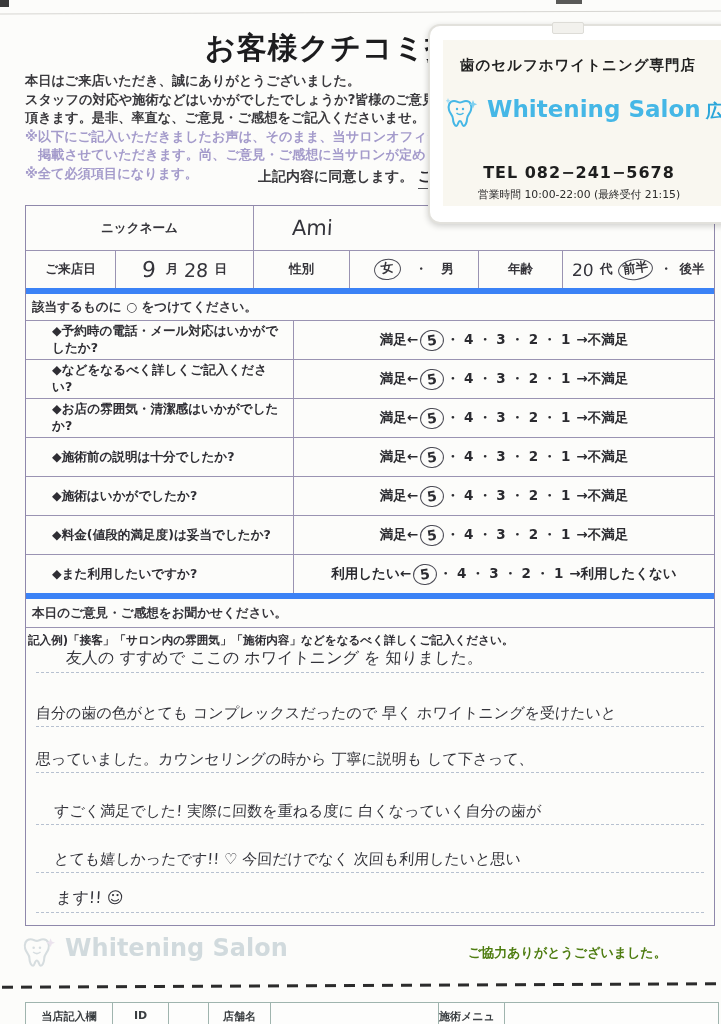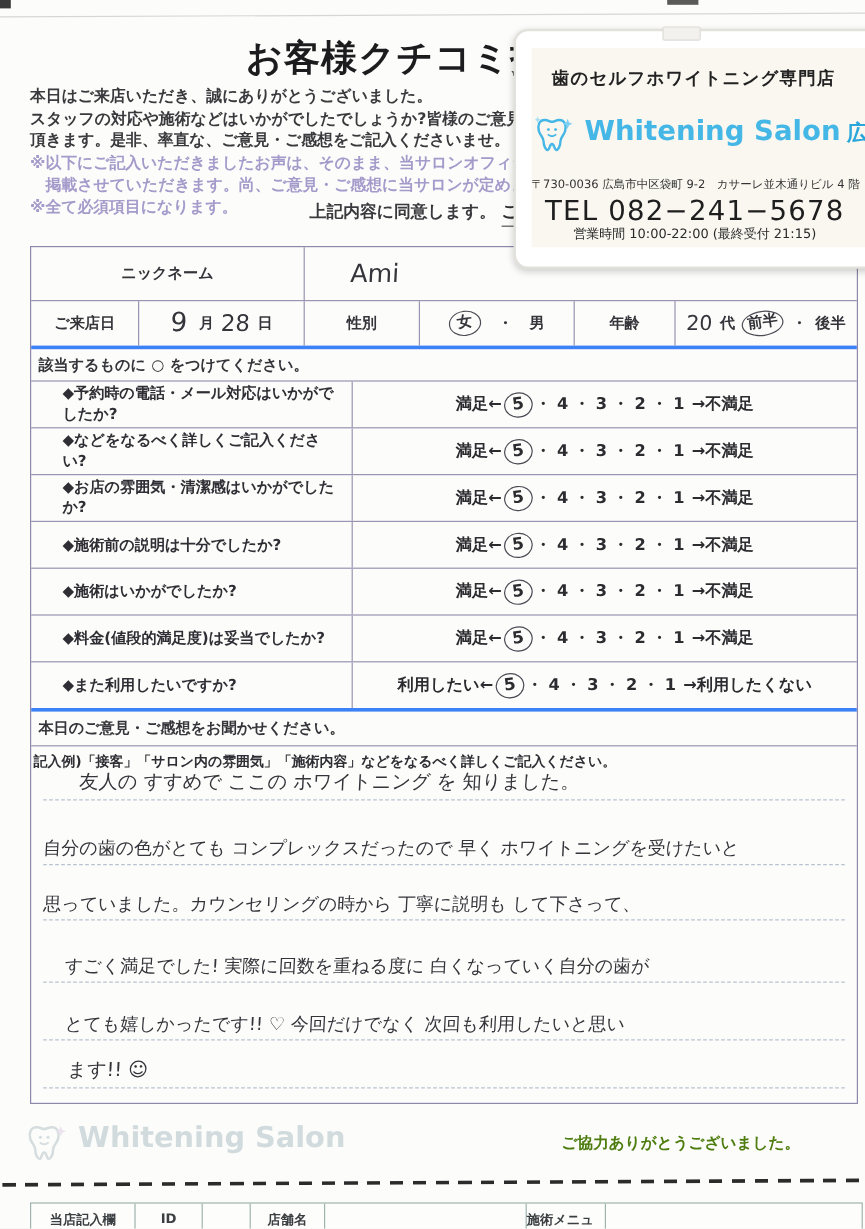--- a/index.html
+++ b/index.html
@@ -19,37 +19,37 @@
   .agree-part{left:418px;top:168px;font-size:14px;font-weight:bold;z-index:1;border-bottom:1.5px solid #55555a;padding:0 12px 2px 0;}
   
   .card-sleeve{left:428px;top:24px;width:310px;height:196px;background:#ffffff;border:2px solid #e2e1dc;border-radius:12px;box-shadow:0 2px 6px rgba(0,0,0,0.18);z-index:5;}
   .card-notch{left:552px;top:22px;width:30px;height:10px;background:#f2f1ed;border:1px solid #dddcd7;border-radius:2px;z-index:6;}
   .card-inner{left:443px;top:40px;width:278px;height:166px;background:#f9f7f0;z-index:6;}
   .card-tagline{left:443px;top:56px;width:270px;text-align:center;font-size:14.5px;font-weight:bold;letter-spacing:1px;color:#222;z-index:7;}
   .card-brandrow{left:446px;top:96px;width:270px;text-align:center;z-index:7;white-space:nowrap;}
   .brand-name{font-size:23px;font-weight:bold;color:#45b7e6;letter-spacing:0px;}
   .brand-branch{font-size:18px;font-weight:bold;color:#2ba6da;}
   .card-address{left:443px;top:148px;width:272px;text-align:center;font-size:9.6px;color:#333;z-index:7;white-space:nowrap;}
-  .card-tel{left:443px;top:163px;width:272px;text-align:center;font-size:23px;font-weight:normal;letter-spacing:1px;color:#1e1e1e;z-index:7;}
+  .card-tel{left:443px;top:163px;width:272px;text-align:center;font-size:16px;font-weight:bold;letter-spacing:1px;color:#1e1e1e;z-index:7;}
   .card-hours{left:443px;top:188px;width:272px;text-align:center;font-size:10.8px;color:#2a2a2a;z-index:7;}
   
   .tbl{left:25px;top:205px;width:688px;border:1px solid #8f88ab;z-index:2;background:transparent;}
   .row{display:flex;border-top:1px solid #9a93b2;}
   .row:first-child{border-top:none;}
   .cell{border-left:1px solid #9a93b2;box-sizing:border-box;display:flex;align-items:center;}
   .cell:first-child{border-left:none;}
   .c-center{justify-content:center;text-align:center;}
   .lbl{font-size:12.6px;font-weight:bold;color:#35343a;}
   .sub{font-size:11px;font-weight:bold;color:#35343a;}
   .hw{font-family:"DejaVu Sans",sans-serif;color:#34343b;transform:skewX(-3deg);}
   .circ{display:inline-block;border:1.6px solid #4b4b55;border-radius:50%;transform:rotate(-8deg);}
   .qlabel{font-size:12.6px;font-weight:bold;color:#2f2e34;padding:0 6px;margin-left:20px;}
   .scale{font-size:13.5px;font-weight:bold;color:#2b2b30;white-space:nowrap;}
   .scale .num5{padding:1px 6px 2px;margin:0 2px;font-size:14px;}
-  .instr-row{border-top:3px solid #3b82f6;display:flex;align-items:center;}
+  .instr-row{border-top:6px solid #3b82f6;display:flex;align-items:center;}
   
   .hintline{font-size:11.6px;font-weight:bold;color:#2f2e34;padding:5px 2px 0 2px;}
   .cline{position:absolute;left:10px;right:10px;border-bottom:1px dashed #b7c1d0;display:flex;align-items:flex-end;}
   .cline .hw{padding-bottom:3px;white-space:nowrap;}
   
   .f-logo{left:22px;top:934px;z-index:2;opacity:0.45;white-space:nowrap;}
   .f-logo .brand-name{color:#9fb3bc;font-size:24px;}
   .thanks{left:468px;top:944px;font-size:13px;font-weight:bold;color:#4d7c0f;z-index:2;}
   .cutline{left:2px;top:984px;width:716px;height:3px;z-index:2;transform:rotate(-0.3deg);
     background:repeating-linear-gradient(90deg,#2b2b2b 0 11px,transparent 11px 19px);}
@@ -88,21 +88,20 @@
       <path d="M8 4 C3 4 2 9 3 13 C4 17 7 18 7 22 C7 26 9 29 10.5 29 C12 29 12 24 14 24 C16 24 16 29 17.5 29 C19 29 21 26 21 22 C21 18 24 17 25 13 C26 9 25 4 20 4 C17 4 16 5.5 14 5.5 C12 5.5 11 4 8 4 Z" fill="none" stroke="#45b7e6" stroke-width="2"></path>
       <circle cx="11" cy="12" r="1.2" fill="#45b7e6"></circle>
       <circle cx="17" cy="12" r="1.2" fill="#45b7e6"></circle>
       <path d="M10.5 16 Q14 19 17.5 16" fill="none" stroke="#45b7e6" stroke-width="1.5"></path>
       <path d="M27 3 l1.2 3 l3 1.2 l-3 1.2 l-1.2 3 l-1.2 -3 l-3 -1.2 l3 -1.2 Z" fill="#7fd0f0"></path>
       <path d="M2 1 l0.8 2 l2 0.8 l-2 0.8 l-0.8 2 l-0.8 -2 l-2 -0.8 l2 -0.8 Z" fill="#a5ddf4"></path>
     </svg>
     <span class="brand-name">Whitening Salon</span>
     <span class="brand-branch">広島店</span>
   </div>
-  <div class="abs card-address">〒730-0036 広島市中区袋町 9-2　カサーレ並木通りビル 4 階</div>
   <div class="abs card-tel">TEL 082−241−5678</div>
   <div class="abs card-hours">営業時間 10:00-22:00 (最終受付 21:15)</div>
 
   <div class="abs tbl">
 
     <div class="row" style="height:44px;">
       <div class="cell c-center" style="width:227px;flex-direction:column;justify-content:center;">
         <div class="lbl">ニックネーム</div>
       </div>
       <div class="cell" style="flex:1;padding-left:38px;">

